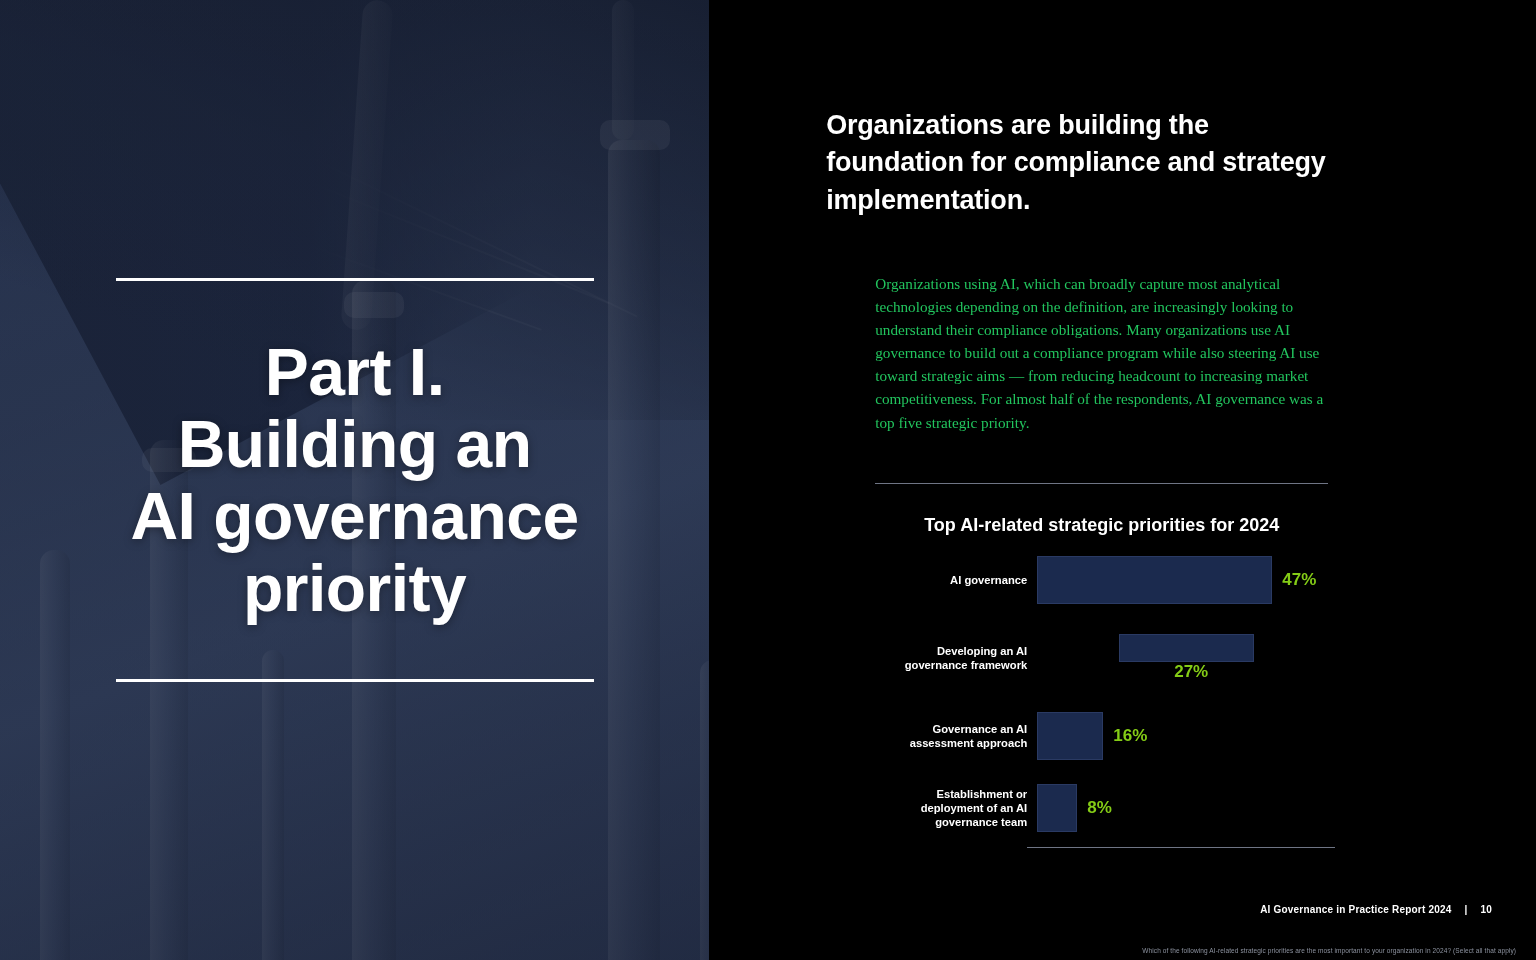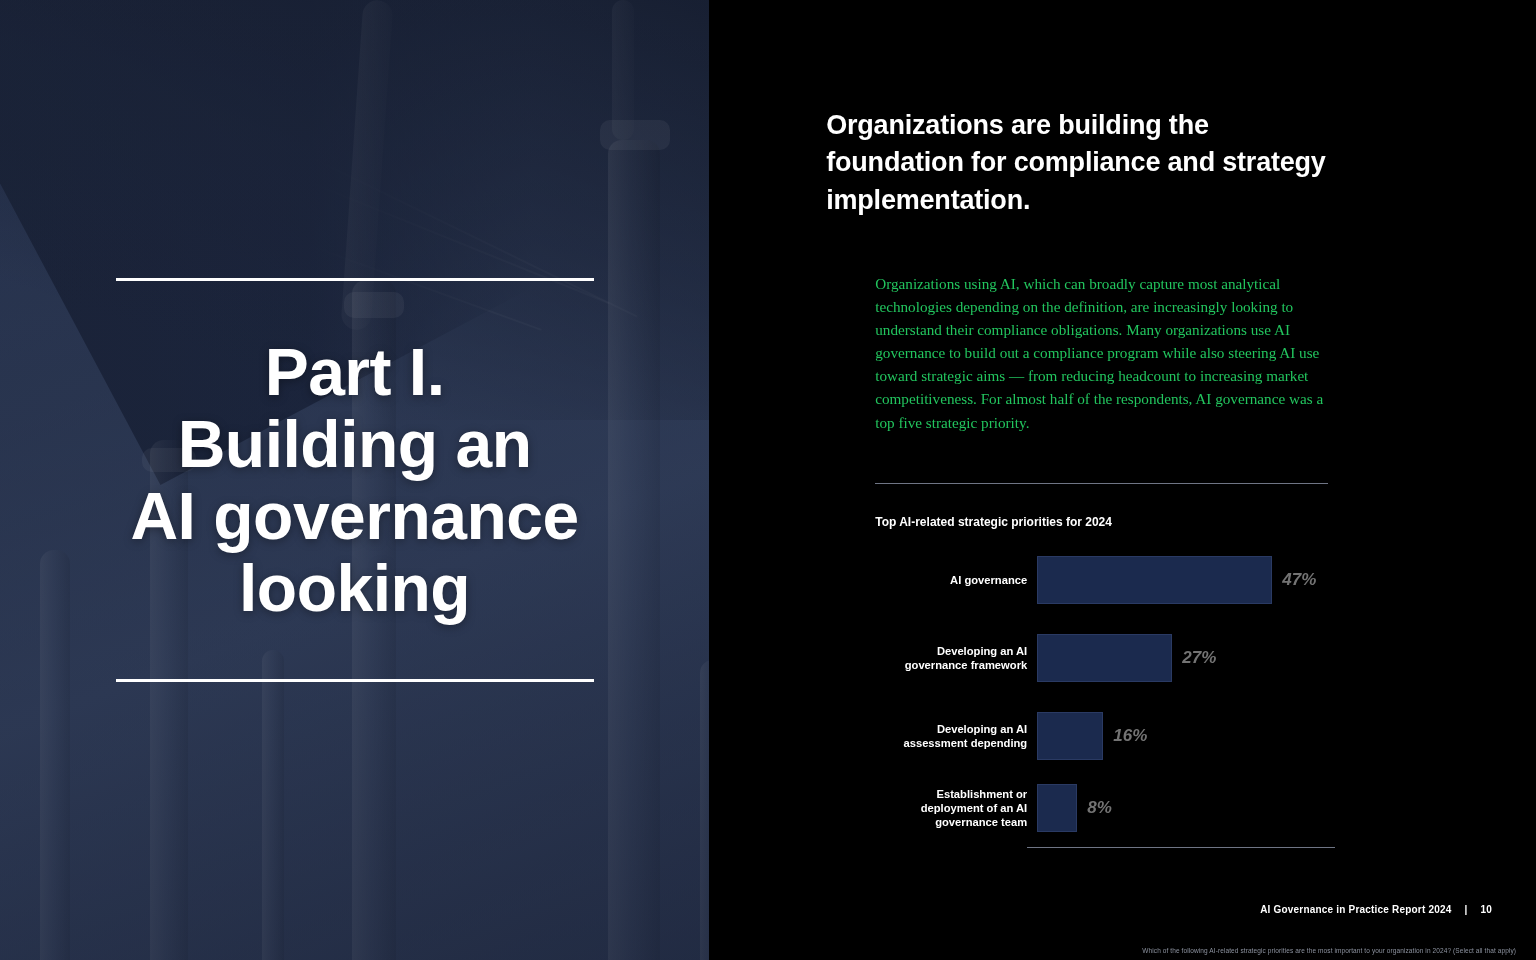--- a/index.html
+++ b/index.html
@@ -140,21 +140,22 @@
     top: 483px;
     width: 453px;
     height: 1px;
     background: #6f7585;
   }
   .chart-title {
     position: absolute;
     left: 166px;
     top: 515px;
     width: 453px;
-    font-size: 12px;
+    text-align: center;
+    font-size: 18px;
     font-weight: bold;
     color: #ffffff;
   }
   .chart {
     position: absolute;
     left: 166px;
     top: 548px;
     width: 460px;
     height: 300px;
   }
@@ -183,23 +184,22 @@
   .bar {
     height: 100%;
     background: #1b2a4e;
     border: 1px solid #2a3a63;
     box-sizing: border-box;
   }
   .bar-value {
     margin-left: 10px;
     font-size: 17px;
     font-weight: bold;
-    color: #737373;
+    color: #84cc16;
     white-space: nowrap;
-    font-style: italic;
   }
   .axis-line {
     position: absolute;
     left: 152px;
     bottom: 0;
     width: 308px;
     height: 1px;
     background: #6f7585;
   }
   .footer {
@@ -254,21 +254,21 @@
     <div class="col" style="left:700px; width:26px; height:320px;"></div>
 
     <div class="left-overlay"></div>
 
     <div class="left-content">
       <div class="rule rule-top"></div>
       <div class="title-block">
         <span class="title-line">Part I.</span>
         <span class="title-line">Building an</span>
         <span class="title-line">AI governance</span>
-        <span class="title-line">looking</span>
+        <span class="title-line">priority</span>
       </div>
       <div class="rule rule-bottom"></div>
     </div>
   </div>
 
   <div class="right-page">
 
     <div class="headline">Organizations are building the foundation for compliance and strategy implementation.</div>
 
     <div class="body-copy">Organizations using AI, which can broadly capture most analytical technologies depending on the definition, are increasingly looking to understand their compliance obligations. Many organizations use AI governance to build out a compliance program while also steering AI use toward strategic aims — from reducing headcount to increasing market competitiveness. For almost half of the respondents, AI governance was a top five strategic priority.</div>
@@ -282,28 +282,28 @@
       <div class="bar-row" style="top:0px; height:64px;">
         <div class="bar-label">AI governance</div>
         <div class="bar-wrap" style="height:48px;">
           <div class="bar" style="width:235px;"></div>
           <div class="bar-value">47%</div>
         </div>
       </div>
 
       <div class="bar-row" style="top:78px; height:64px;">
         <div class="bar-label">Developing an AI governance framework</div>
-        <div class="bar-wrap" style="height:48px;">
+        <div class="bar-wrap" style="height:48px;flex-direction:column;">
           <div class="bar" style="width:135px;"></div>
           <div class="bar-value">27%</div>
         </div>
       </div>
 
       <div class="bar-row" style="top:156px; height:64px;">
-        <div class="bar-label">Developing an AI assessment depending</div>
+        <div class="bar-label">Governance an AI assessment approach</div>
         <div class="bar-wrap" style="height:48px;">
           <div class="bar" style="width:66px;"></div>
           <div class="bar-value">16%</div>
         </div>
       </div>
 
       <div class="bar-row" style="top:228px; height:64px;">
         <div class="bar-label">Establishment or deployment of an AI governance team</div>
         <div class="bar-wrap" style="height:48px;">
           <div class="bar" style="width:40px;"></div>

